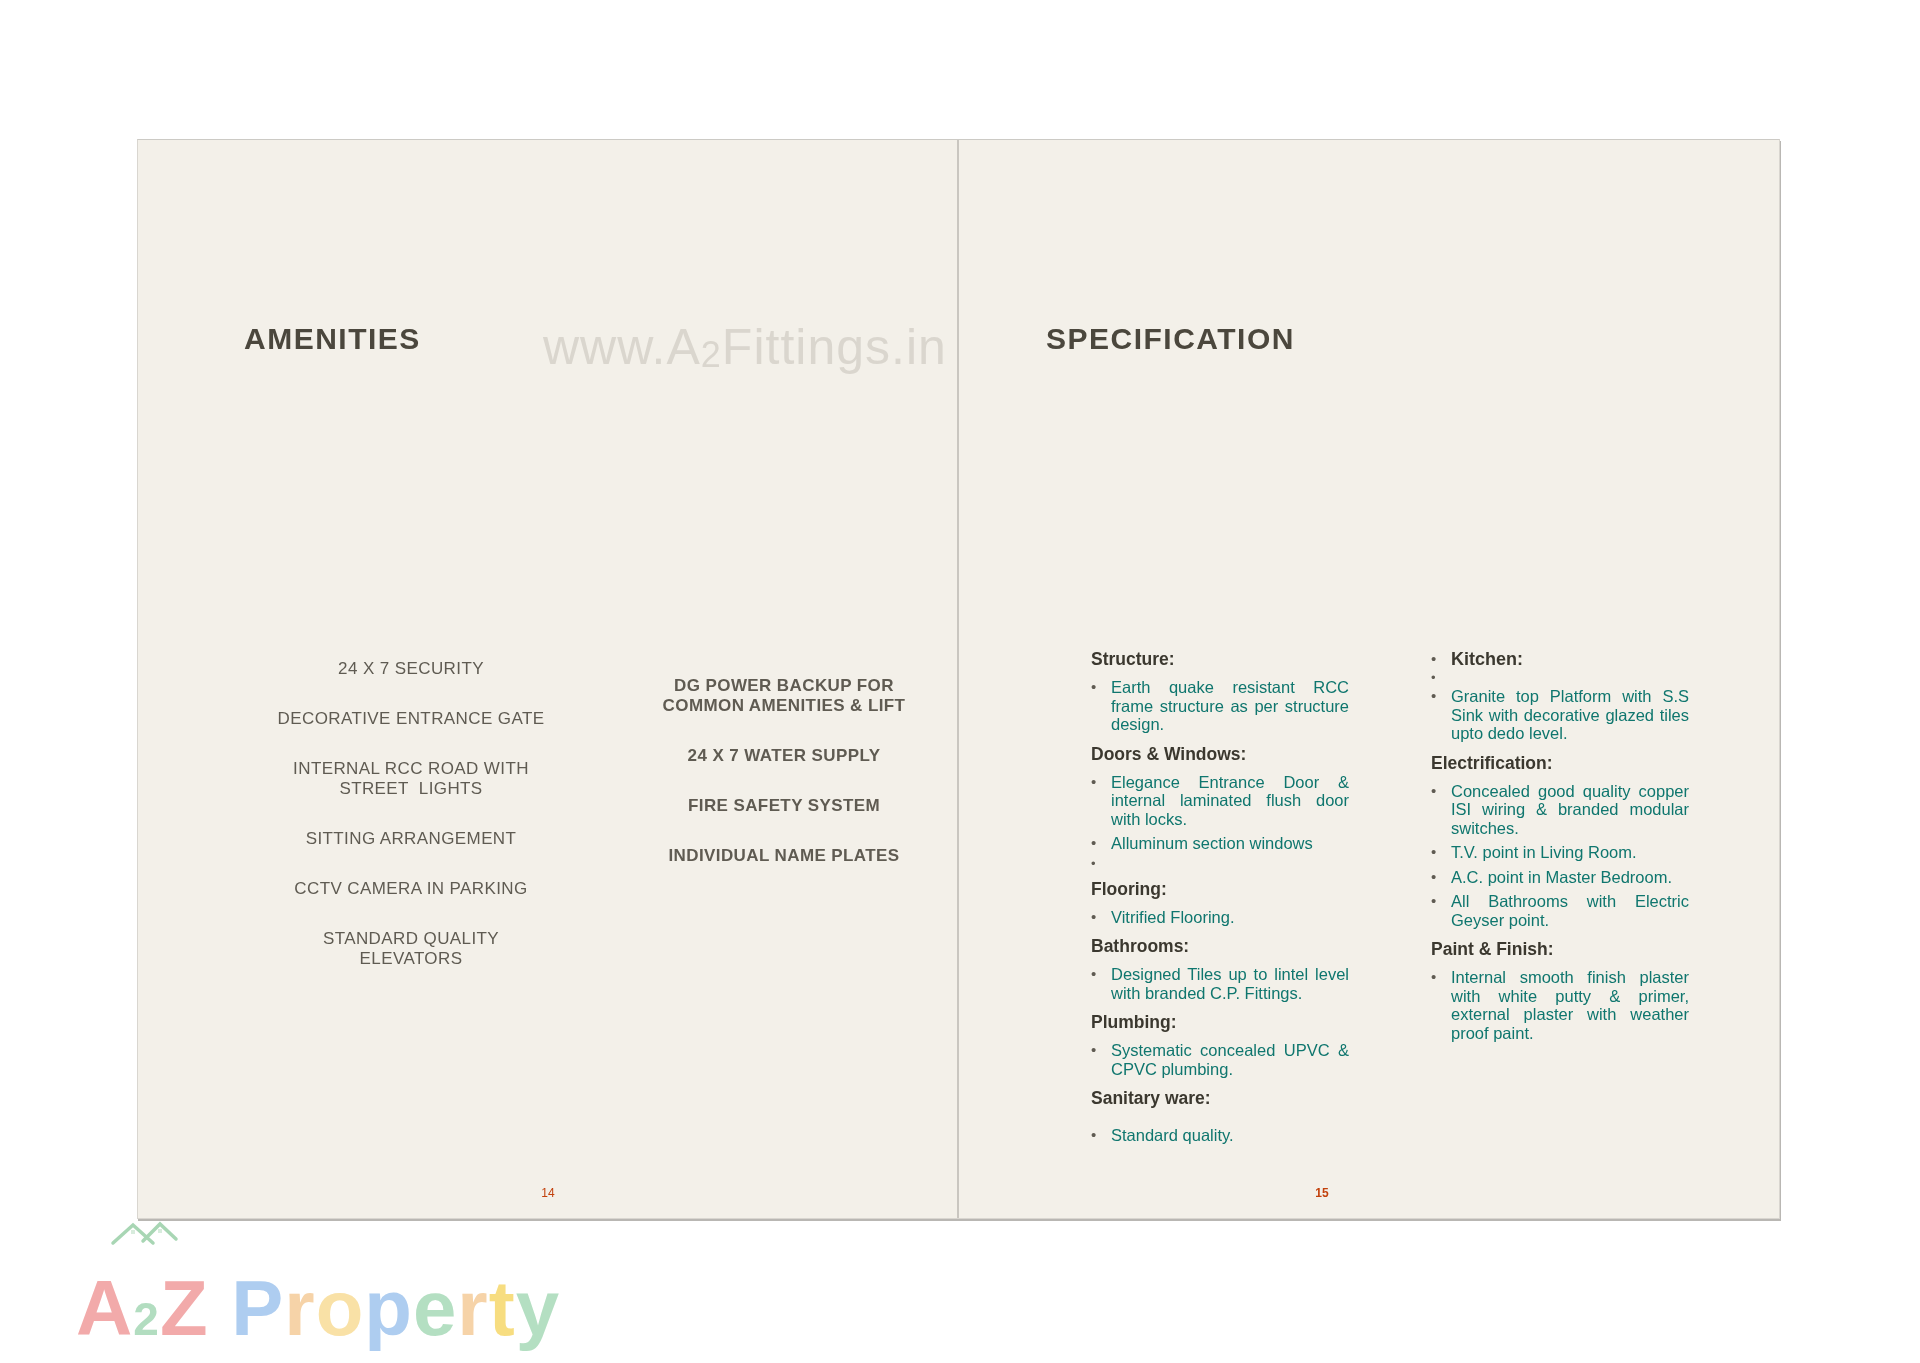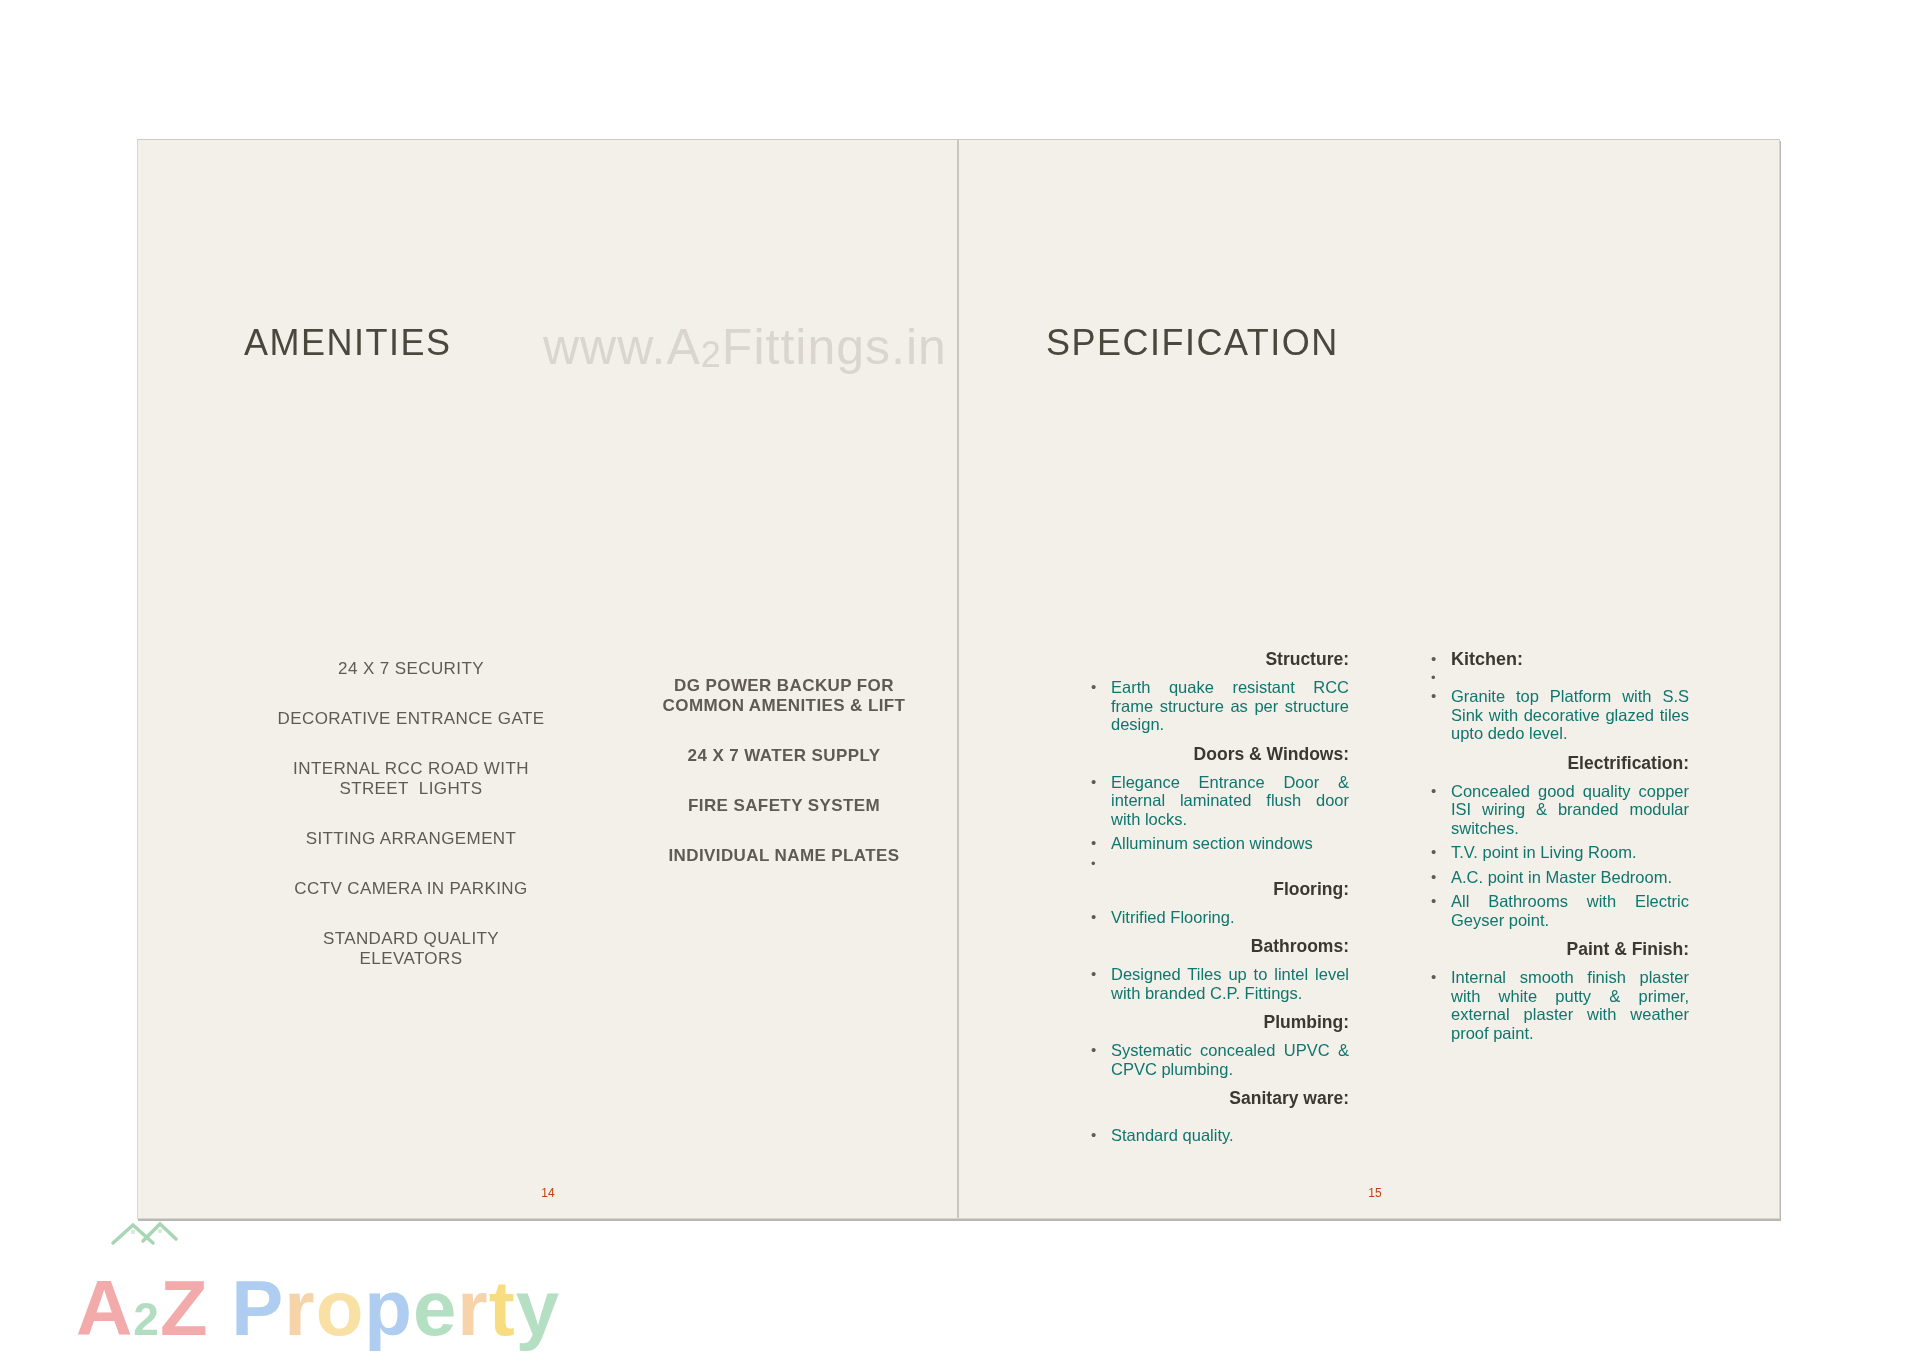--- a/index.html
+++ b/index.html
@@ -4,52 +4,52 @@
 <style>
   html,body{margin:0;padding:0;background:#ffffff;}
   .stage{position:relative;width:1920px;height:1363px;background:#ffffff;overflow:hidden;
          font-family:"Liberation Sans",sans-serif;}
   
   .spread{position:absolute;left:137px;top:139px;width:1641px;height:1078px;
           background:#f3f0e9;border:1px solid #d9d6d0;border-top-color:#cccac5;
           box-shadow:1px 2px 0 #b9b7b3;}
   .divider{position:absolute;left:819px;top:0;bottom:0;width:2px;background:#c9c6c0;}
   
-  .page-title{position:absolute;font-size:36px;letter-spacing:1.5px;color:#4b473d;
-              font-weight:400;white-space:nowrap;text-align:right;}
+  .page-title{position:absolute;font-size:30px;letter-spacing:1.5px;color:#4b473d;
+              font-weight:700;white-space:nowrap;text-align:right;}
   .title-left{left:106px;top:182px;}
   .title-right{left:908px;top:182px;}
   
   .watermark{position:absolute;left:405px;top:178px;font-size:50px;letter-spacing:1px;
              color:rgba(164,159,150,0.32);white-space:nowrap;z-index:3;}
   .wm-sub{font-size:36px;position:relative;top:3px;}
   
   .amenity-col{position:absolute;width:300px;text-align:center;}
   .am-col1{left:123px;top:519px;}
   .am-col2{left:496px;top:536px;font-weight:bold;}
   .amenity-item{font-size:17px;line-height:20px;letter-spacing:0.4px;color:#5f5b52;
                 margin-bottom:30px;white-space:pre-wrap;}
   
   .spec-col{position:absolute;width:258px;}
   .sp-col1{left:953px;top:510px;}
   .sp-col2{left:1293px;top:510px;}
   .section{margin-bottom:11px;}
   .section.tight .sec-h{margin-bottom:18px;}
-  .sec-h{font-size:17.5px;font-weight:bold;color:#3b382f;line-height:19px;margin:0 0 9px 0;text-align:right;}
+  .sec-h{font-size:17.5px;font-weight:bold;color:#3b382f;line-height:19px;margin:0 0 9px 0;}
   .b-row{display:flex;margin-bottom:6px;}
   .b-dot{width:20px;flex:none;color:#5f5b52;font-size:15px;line-height:18.5px;}
   .b-text{flex:1;font-size:16.5px;line-height:18.5px;color:#0f766e;text-align:justify;}
   .b-row.empty{margin-bottom:4px;}
   .b-row.empty .b-dot{line-height:10px;font-size:13px;}
   .b-row.hrow{margin-bottom:4px;}
   .b-row.hrow .b-text{font-weight:bold;color:#3b382f;font-size:18px;text-align:left;line-height:19px;}
   
   .pgnum{position:absolute;top:1046px;font-size:12px;color:#c2410c;text-align:center;}
   .pg-left{left:0;width:820px;}
-  .pg-right{left:827px;width:820px;}
+  .pg-right{left:774px;width:820px;font-weight:bold;}
   
   .brand-logo{position:absolute;left:76px;top:1224px;font-size:78px;font-weight:bold;
               letter-spacing:1px;white-space:pre;z-index:2;line-height:80px;margin-top:44px;}
   .brand-logo .small2{font-size:46px;}
   .roof-icon{position:absolute;left:110px;top:1218px;z-index:2;}
 </style>
 </head>
 <body>
 
 <div class="stage">

